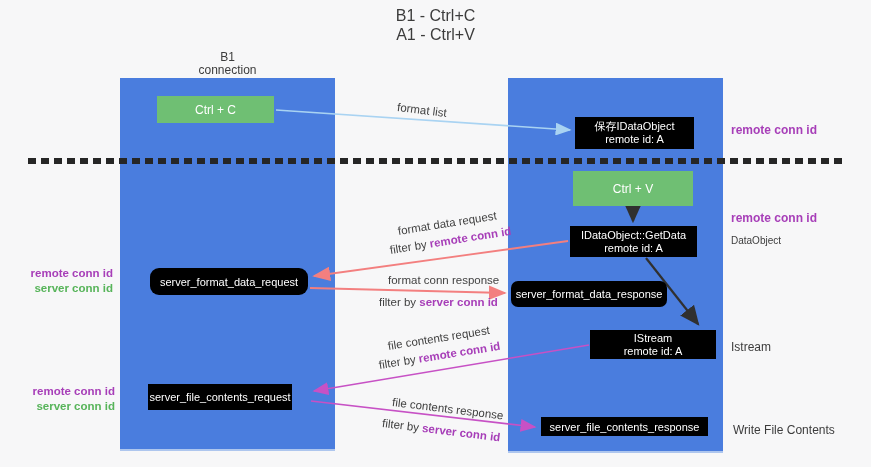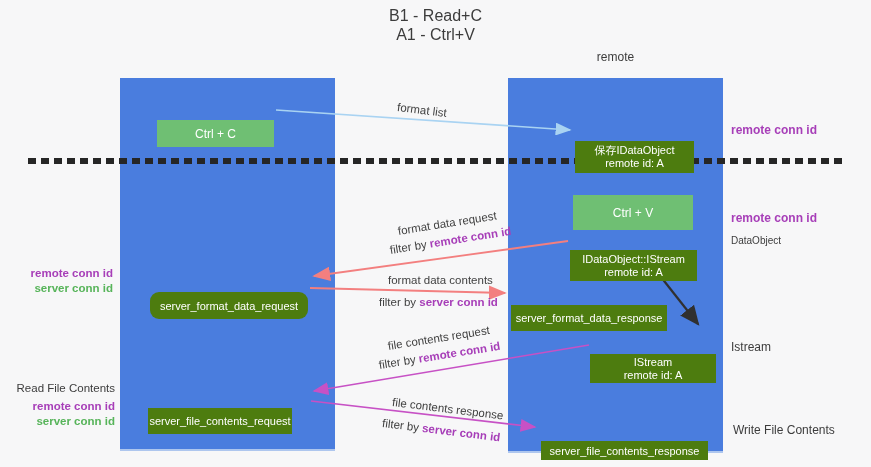--- a/index.html
+++ b/index.html
@@ -9,49 +9,52 @@
   .title{position:absolute;left:0;top:6px;width:871px;text-align:center;
          font-size:16px;line-height:19px;color:#3c3c3c;}
 
   .lane-header{position:absolute;text-align:center;font-size:12px;line-height:13px;color:#3c3c3c;}
   .lane{position:absolute;background:#4a7dde;border-bottom:2px solid #aec6ee;}
 
   .dashline{position:absolute;left:28px;top:158px;width:818px;height:6px;
     background:repeating-linear-gradient(90deg,#262626 0 8px,rgba(0,0,0,0) 8px 13px);}
 
   .box{position:absolute;display:flex;flex-direction:column;justify-content:center;
-       color:#ffffff;text-align:center;white-space:nowrap;margin-top:24px;}
+       color:#ffffff;text-align:center;white-space:nowrap;}
   .box.green{background:#6fbf73;font-size:12px;}
-  .box.orange{background:#4d7c0f;}
+  .box.orange{background:#000000;}
   .box .l1,.box .l2{line-height:13px;font-size:11px;}
   .box.single{font-size:11px;}
 
   .note{position:absolute;white-space:nowrap;font-size:11.5px;color:#424242;}
   .purple{color:#a73eb8;font-weight:bold;}
   .greentx{color:#57b45a;font-weight:bold;}
   .blacktx{color:#3c3c3c;}
   .rot-up{transform:rotate(-9deg);transform-origin:left top;}
   .rot-dn{transform:rotate(7deg);transform-origin:left top;}
 
   .left-group{position:absolute;text-align:right;font-size:11.5px;line-height:15px;}
 
   svg.overlay{position:absolute;left:0;top:0;pointer-events:none;}
 </style>
 </head>
 <body>
 
 <div id="page">
 
   <div class="title">
-    <div>B1 - Read+C</div>
+    <div>B1 - Ctrl+C</div>
     <div>A1 - Ctrl+V</div>
   </div>
 
+  <div class="lane-header" style="left:120px;top:51px;width:215px;">
+    <div>B1</div>
+    <div>connection</div>
+  </div>
   <div class="lane-header" style="left:508px;top:51px;width:215px;">
-    <div>remote</div>
   </div>
 
   <div class="lane" style="left:120px;top:78px;width:215px;height:371px;"></div>
   <div class="lane" style="left:508px;top:78px;width:215px;height:373px;"></div>
 
   <div class="dashline"></div>
 
   <svg class="overlay" width="871" height="467" viewBox="0 0 871 467">
     <defs>
       <marker id="m-blue" markerWidth="10" markerHeight="8" refX="9" refY="4" orient="auto">
@@ -83,29 +86,29 @@
   <div class="box orange" style="left:575px;top:117px;width:119px;height:32px;">
     <div class="l1">保存IDataObject</div>
     <div class="l2">remote id: A</div>
   </div>
 
   <div class="box green" style="left:573px;top:171px;width:120px;height:35px;">
     <span>Ctrl + V</span>
   </div>
 
   <div class="box orange" style="left:570px;top:226px;width:127px;height:31px;">
-    <div class="l1">IDataObject::IStream</div>
+    <div class="l1">IDataObject::GetData</div>
     <div class="l2">remote id: A</div>
   </div>
 
   <div class="box orange single" style="left:150px;top:268px;width:158px;height:27px;border-radius:9px;">
     <span>server_format_data_request</span>
   </div>
 
-  <div class="box orange single" style="left:511px;top:281px;width:156px;height:26px;">
+  <div class="box orange single" style="left:511px;top:281px;width:156px;height:26px;border-radius:7px;">
     <span>server_format_data_response</span>
   </div>
 
   <div class="box orange" style="left:590px;top:330px;width:126px;height:29px;">
     <div class="l1">IStream</div>
     <div class="l2">remote id: A</div>
   </div>
 
   <div class="box orange single" style="left:148px;top:384px;width:144px;height:26px;">
     <span>server_file_contents_request</span>
@@ -115,21 +118,21 @@
     <span>server_file_contents_response</span>
   </div>
 
   <div class="note rot-dn" style="left:398px;top:101px;">format list</div>
 
   <div class="note rot-up" style="left:397px;top:225px;">format data request</div>
   <div class="note rot-up" style="left:389px;top:244px;">
     <span>filter by </span><span class="purple">remote conn id</span>
   </div>
 
-  <div class="note" style="left:388px;top:274px;">format data contents</div>
+  <div class="note" style="left:388px;top:274px;">format conn response</div>
   <div class="note" style="left:379px;top:296px;">
     <span>filter by </span><span class="purple">server conn id</span>
   </div>
 
   <div class="note rot-up" style="left:387px;top:340px;">file contents request</div>
   <div class="note rot-up" style="left:378px;top:359px;">
     <span>filter by </span><span class="purple">remote conn id</span>
   </div>
 
   <div class="note rot-dn" style="left:393px;top:396px;">file contents response</div>
@@ -142,18 +145,17 @@
   <div class="note blacktx" style="left:731px;top:235px;font-size:10px;">DataObject</div>
   <div class="note blacktx" style="left:731px;top:340px;font-size:12px;">Istream</div>
   <div class="note blacktx" style="left:733px;top:423px;font-size:12px;">Write File Contents</div>
 
   <div class="left-group" style="left:8px;top:266px;width:105px;">
     <div class="purple">remote conn id</div>
     <div class="greentx">server conn id</div>
   </div>
 
   <div class="left-group" style="left:5px;top:381px;width:110px;">
-    <div class="blacktx">Read File Contents</div>
     <div class="purple" style="margin-top:3px;">remote conn id</div>
     <div class="greentx">server conn id</div>
   </div>
 
 </div>
 
 </body></html>

